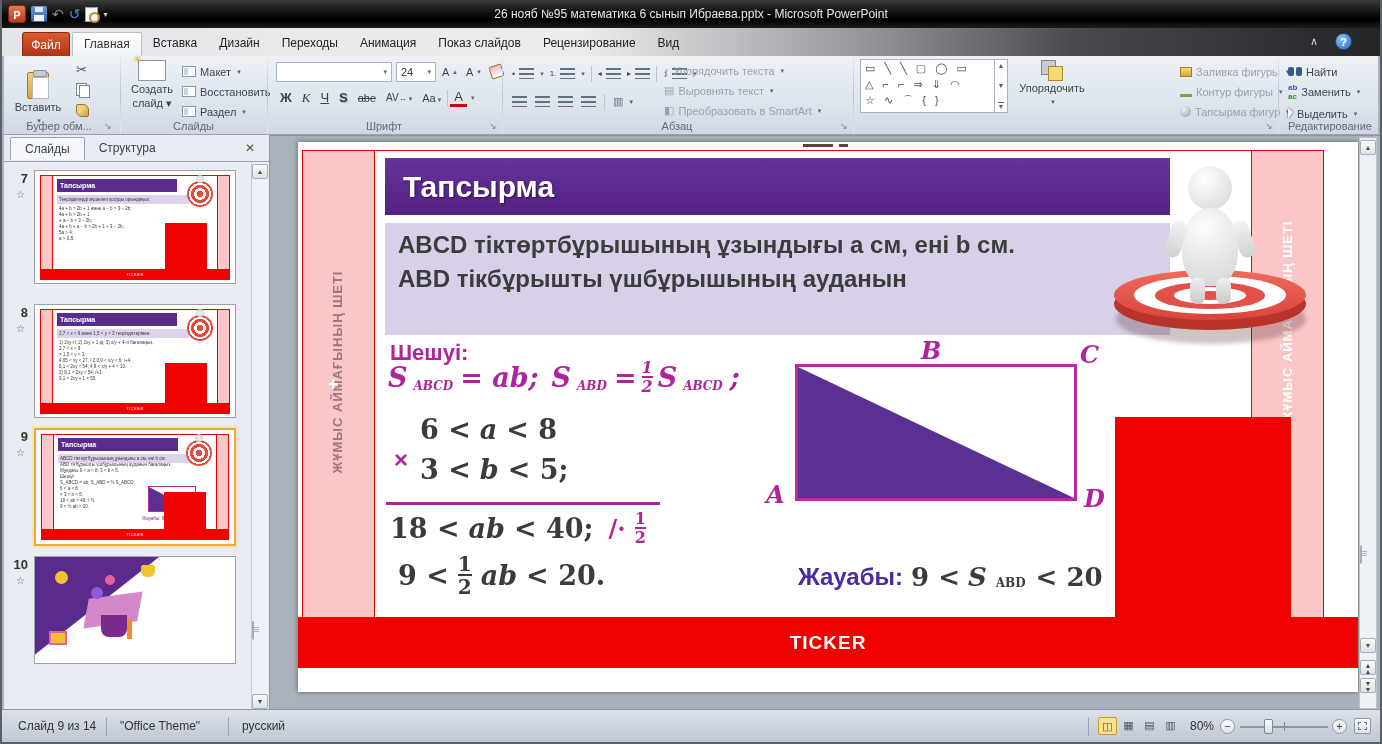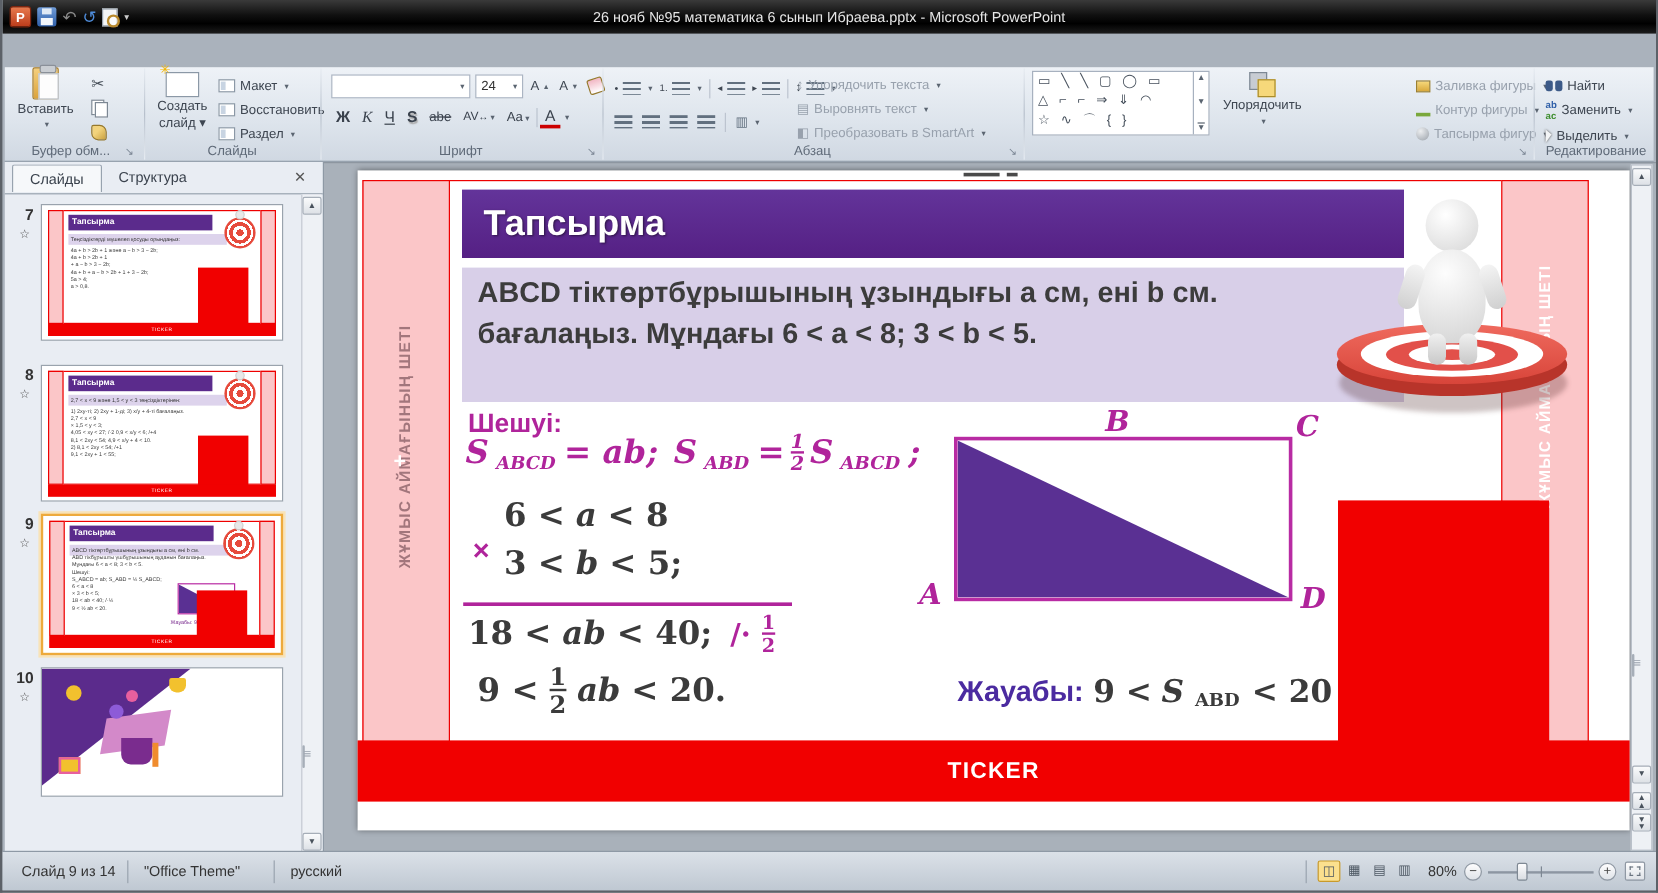--- a/index.html
+++ b/index.html
@@ -94,21 +94,21 @@
   .editor{left:268px;top:135px;right:0;height:576px;background:#a9b1ba;border-top:1px solid #8d96a0}
   .slide{left:296px;top:142px;width:1060px;height:550px;background:#fff;box-shadow:0 0 5px rgba(0,0,0,.45)}
   .workborder{left:4px;top:8px;width:1022px;height:470px;border:1px solid #e00}
   .strip{top:8px;width:73px;height:470px;background:#fbc6c8;border:1px solid #e00}
   .mtext{width:420px;height:16px;text-align:center;font-size:13px;font-weight:bold;letter-spacing:1px;transform:rotate(-90deg)}
   .banner{left:87px;top:16px;width:785px;height:57px;background:linear-gradient(#63349a,#552084);color:#fff;font-size:30px;font-weight:bold;line-height:57px;padding-left:18px;text-shadow:1px 1px 2px rgba(0,0,0,.5)}
   .bodybox{left:87px;top:81px;width:785px;height:112px;background:#d8cfe8;padding:5px 13px;font-size:24px;font-weight:bold;color:#3c3c3c;line-height:34px}
   .math{font-family:"DejaVu Serif",serif;font-weight:bold}
   .mag{color:#b0249b}
   .dark{color:#3b3b3b}
-  .msub{font-size:15px;position:relative;top:8px;margin:0 2px 0 1px}
+  .msub{font-size:12px;position:relative;top:8px;margin:0 2px 0 1px}
   .frac{display:inline-flex;flex-direction:column;align-items:center;line-height:1;font-size:16px}
   .frac .den{border-top:2px solid currentColor;padding-top:1px}
   .frac.big{font-size:20px}
   .vertex{font-family:"DejaVu Serif",serif;font-weight:bold;font-style:italic;font-size:24px;color:#b0249b}
   .ticker{left:0;top:475px;width:1060px;height:51px;background:#f10000;color:#fff;font-weight:bold;font-size:19px;text-align:center;line-height:51px;letter-spacing:1px}
   
   .ell{position:absolute;border-radius:50%}
   
   .vsb{width:18px;background:#eef1f5;border:1px solid #bac1ca}
   
@@ -135,24 +135,39 @@
     <div class="a qat">
       <span class="ppticon">P</span>
       <span class="saveicon"></span>
       <span class="qglyph" style="color:#8a8a8a">↶</span>
       <span class="qglyph" style="color:#4e8bd8">↺</span>
       <span class="pageicon"></span>
       <span style="color:#ccc;font-size:8px">▾</span>
     </div>
   </div>
 
+  <div class="a tabrow">
+    <div class="a filetab">Файл</div>
+    <div class="a tabs-flex">
+      <span class="tab active">Главная</span>
+      <span class="tab">Вставка</span>
+      <span class="tab">Дизайн</span>
+      <span class="tab">Переходы</span>
+      <span class="tab">Анимация</span>
+      <span class="tab">Показ слайдов</span>
+      <span class="tab">Рецензирование</span>
+      <span class="tab">Вид</span>
+    </div>
+    <span class="a chev" style="right:62px;top:7px">∧</span>
+    <span class="a helpbtn" style="right:28px;top:5px">?</span>
+  </div>
 
   <div class="a ribbon">
     
-    <div class="a bigbtn" style="left:8px;top:0;width:52px">
+    <div class="a bigbtn" style="left:8px;top:16px;width:52px">
       <span class="clip"></span>
       <span>Вставить</span>
         <span class="dd">▾</span>
     </div>
     <span class="a" style="left:72px;top:6px;font-size:13px;color:#4a525c">✂</span>
     <span class="a copyic" style="left:72px;top:27px"></span>
     <span class="a brushic" style="left:72px;top:48px"></span>
     <div class="a glab" style="left:0;width:110px">Буфер обм...</div>
     <span class="a launch" style="left:100px">↘</span>
     <div class="a gsep" style="left:116px"></div>
@@ -429,21 +444,21 @@
     <div class="a workborder"></div>
     <div class="a strip" style="left:4px"></div>
     <div class="a strip" style="left:953px"></div>
     <div class="a mtext" style="left:-170px;top:222px;color:#a2767c">ЖҰМЫС АЙМАҒЫНЫҢ ШЕТІ</div>
     <span class="a" style="left:30px;top:232px;color:#fff;font-size:18px;font-weight:bold">+</span>
     <div class="a mtext" style="left:780px;top:172px;color:#fff">ЖҰМЫС АЙМАҒЫНЫҢ ШЕТІ</div>
 
     <div class="a banner"><span>Тапсырма</span></div>
     <div class="a bodybox">
       <div>ABCD тіктөртбұрышының ұзындығы a см, ені b см.</div>
-      <div>бағалаңыз. Мұндағы  6 &lt; a &lt; 8;  3 &lt; b &lt; 5.</div>
+      <div>ABD тікбұрышты үшбұрышының ауданын</div>
     </div>
 
     <div class="a mag" style="left:92px;top:198px;font-size:22px;font-weight:bold">Шешуі:</div>
     <div class="a f math mag" style="left:90px;top:218px;font-size:27px;font-style:italic;gap:5px">
       <span>S</span>
         <span class="msub">ABCD</span>
       <span>= ab;</span>
       <span style="margin-left:8px">S</span>
         <span class="msub">ABD</span>
       <span>=</span>

